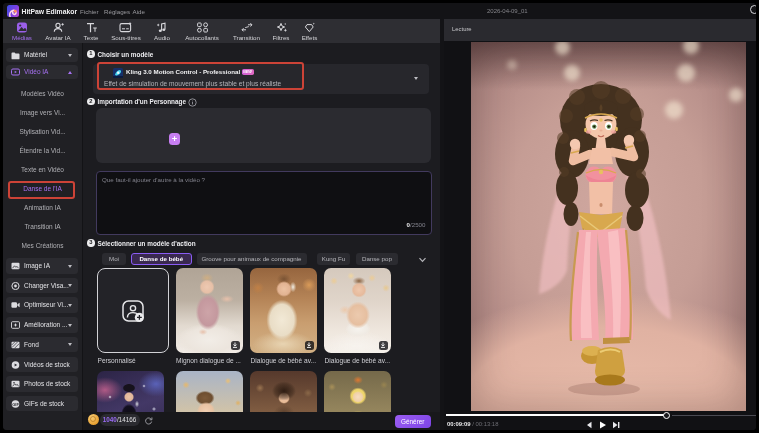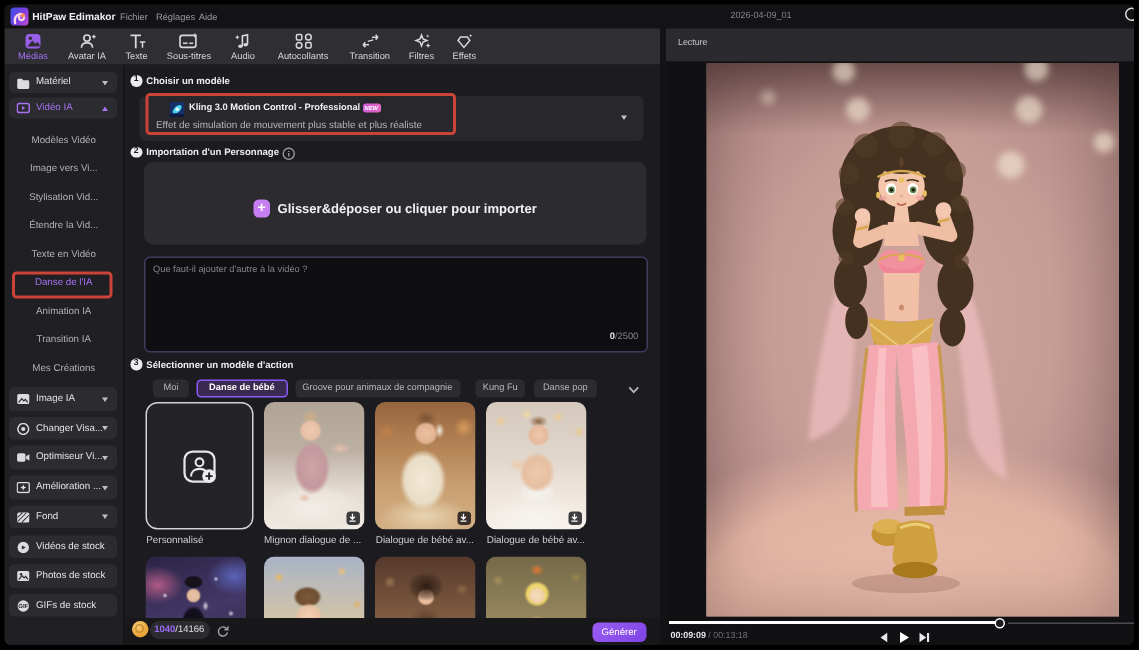--- a/index.html
+++ b/index.html
@@ -322,21 +322,20 @@
       <span class="caret" style="right:11px;top:13px"></span>
     </div>
     <div class="num" style="left:4px;top:54.6px">2</div>
     <div class="h1t" style="left:14.5px;top:55.4px">Importation d'un Personnage</div>
     <svg style="position:absolute;left:105px;top:55px" width="9" height="9" viewBox="0 0 9 9">
         <circle cx="4.5" cy="4.5" r="3.7" fill="none" stroke="#9a9aa0" stroke-width=".9"></circle>
         <path d="M4.5 4 v2.4 M4.5 2.6 v.8" stroke="#9a9aa0" stroke-width=".9"></path>
       </svg>
     <div style="position:absolute;left:13px;top:65px;width:335px;height:55px;background:#2b2b30;border-radius:6px">
       <div style="position:absolute;left:73px;top:25px;width:11px;height:12.3px;background:#c77ef2;border-radius:3.5px;color:#fff;font-size:9.5px;text-align:center;line-height:11.8px;font-weight:bold">+</div>
-      <span style="position:absolute;left:89px;top:26px;font-size:8.7px;font-weight:bold;color:#f0f0f2;white-space:nowrap">Glisser&amp;déposer ou cliquer pour importer</span>
     </div>
     <div style="position:absolute;left:13px;top:128px;width:335.5px;height:64px;background:#0f0f12;border:1px solid #423a5e;border-radius:4px">
       <span style="position:absolute;left:5px;top:4px;font-size:6.2px;color:#82828c">Que faut-il ajouter d'autre à la vidéo ?</span>
       <span style="position:absolute;right:5px;bottom:6px;font-size:6.2px;color:#82828c"><b style="color:#ececee">0</b>/2500</span>
     </div>
     <div class="num" style="left:4px;top:196.2px">3</div>
     <div class="h1t" style="left:14.5px;top:197px">Sélectionner un modèle d'action</div>
     <div class="tab" style="left:19px;width:24px">Moi</div>
     <div class="tab sel" style="left:47.5px;width:61.5px">Danse de bébé</div>
     <div class="tab" style="left:113.5px;width:110px">Groove pour animaux de compagnie</div>

